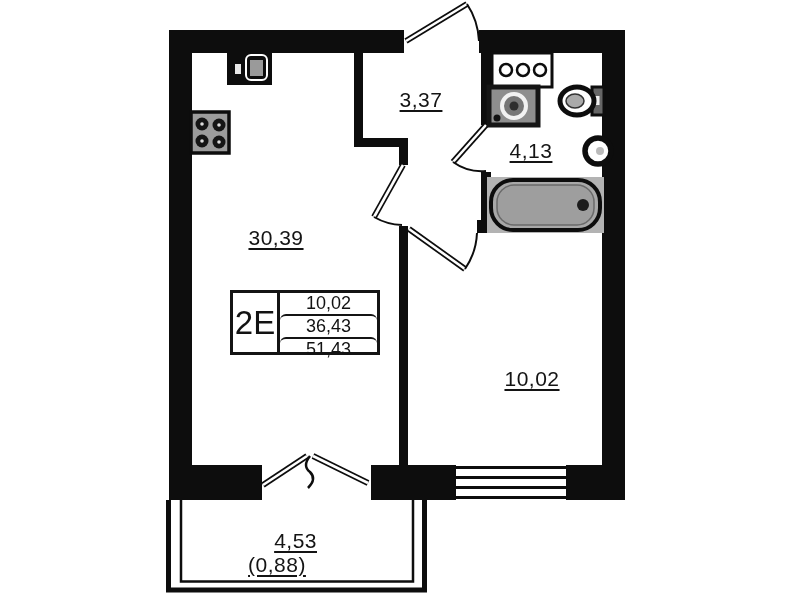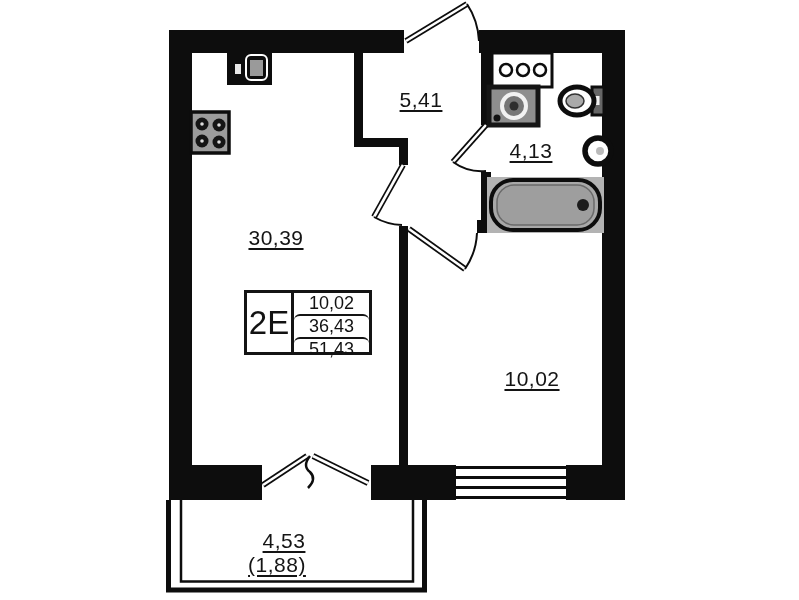--- a/index.html
+++ b/index.html
@@ -8,22 +8,22 @@
     font-family:"Liberation Sans", sans-serif;color:#121212;
   }
   .plan-svg{position:absolute;left:0;top:0;}
   .room-label{
     position:absolute;text-align:center;font-size:21px;line-height:23px;
     letter-spacing:0.5px;
     text-decoration:underline;text-decoration-thickness:2px;text-underline-offset:3px;
     color:#141414;white-space:nowrap;
   }
   .unit-table{
-    position:absolute;left:230px;top:290px;width:128px;height:65px;
-    border:3px solid #141414;display:flex;background:#ffffff;box-sizing:border-box;margin-left:14px;
+    position:absolute;left:230px;top:290px;width:150px;height:65px;
+    border:3px solid #141414;display:flex;background:#ffffff;box-sizing:border-box;
   }
   .unit-code{
     width:47px;border-right:3px solid #141414;display:flex;align-items:center;
     justify-content:center;font-size:33px;letter-spacing:0px;box-sizing:border-box;
   }
   .unit-rows{flex:1;display:flex;flex-direction:column;}
   .unit-row{
     flex:1;display:flex;align-items:center;justify-content:center;
     font-size:18px;box-sizing:border-box;
   }
@@ -147,29 +147,29 @@
     <g>
       <rect x="487" y="177" width="117" height="56" fill="#b3b3b3"></rect>
       <rect x="491" y="180" width="109" height="50" rx="22" fill="#a8a8a8" stroke="#0d0d0d" stroke-width="4"></rect>
       <rect x="497" y="185" width="97" height="40" rx="17" fill="#9e9e9e" stroke="#6a6a6a" stroke-width="1.5"></rect>
       <circle cx="583" cy="205" r="6" fill="#1c1c1c"></circle>
     </g>
   </svg>
 
   <div class="room-label" style="left:243px;top:226px;width:66px;">30,39</div>
 
-  <div class="room-label" style="left:393px;top:88px;width:56px;">5,41</div>
+  <div class="room-label" style="left:393px;top:88px;width:56px;">3,37</div>
 
   <div class="room-label" style="left:503px;top:139px;width:56px;">4,13</div>
 
   <div class="room-label" style="left:499px;top:367px;width:66px;">10,02</div>
 
-  <div class="room-label" style="left:251px;top:529px;width:66px;">4,53</div>
+  <div class="room-label" style="left:251px;top:529px;width:66px;text-align:right;">4,53</div>
 
-  <div class="room-label" style="left:244px;top:553px;width:66px;">(1,88)</div>
+  <div class="room-label" style="left:244px;top:553px;width:66px;">(0,88)</div>
 
   <div class="unit-table">
     <div class="unit-code">2E</div>
     <div class="unit-rows">
       <div class="unit-row">10,02</div>
       <div class="unit-row">36,43</div>
       <div class="unit-row">51,43</div>
     </div>
   </div>
 

